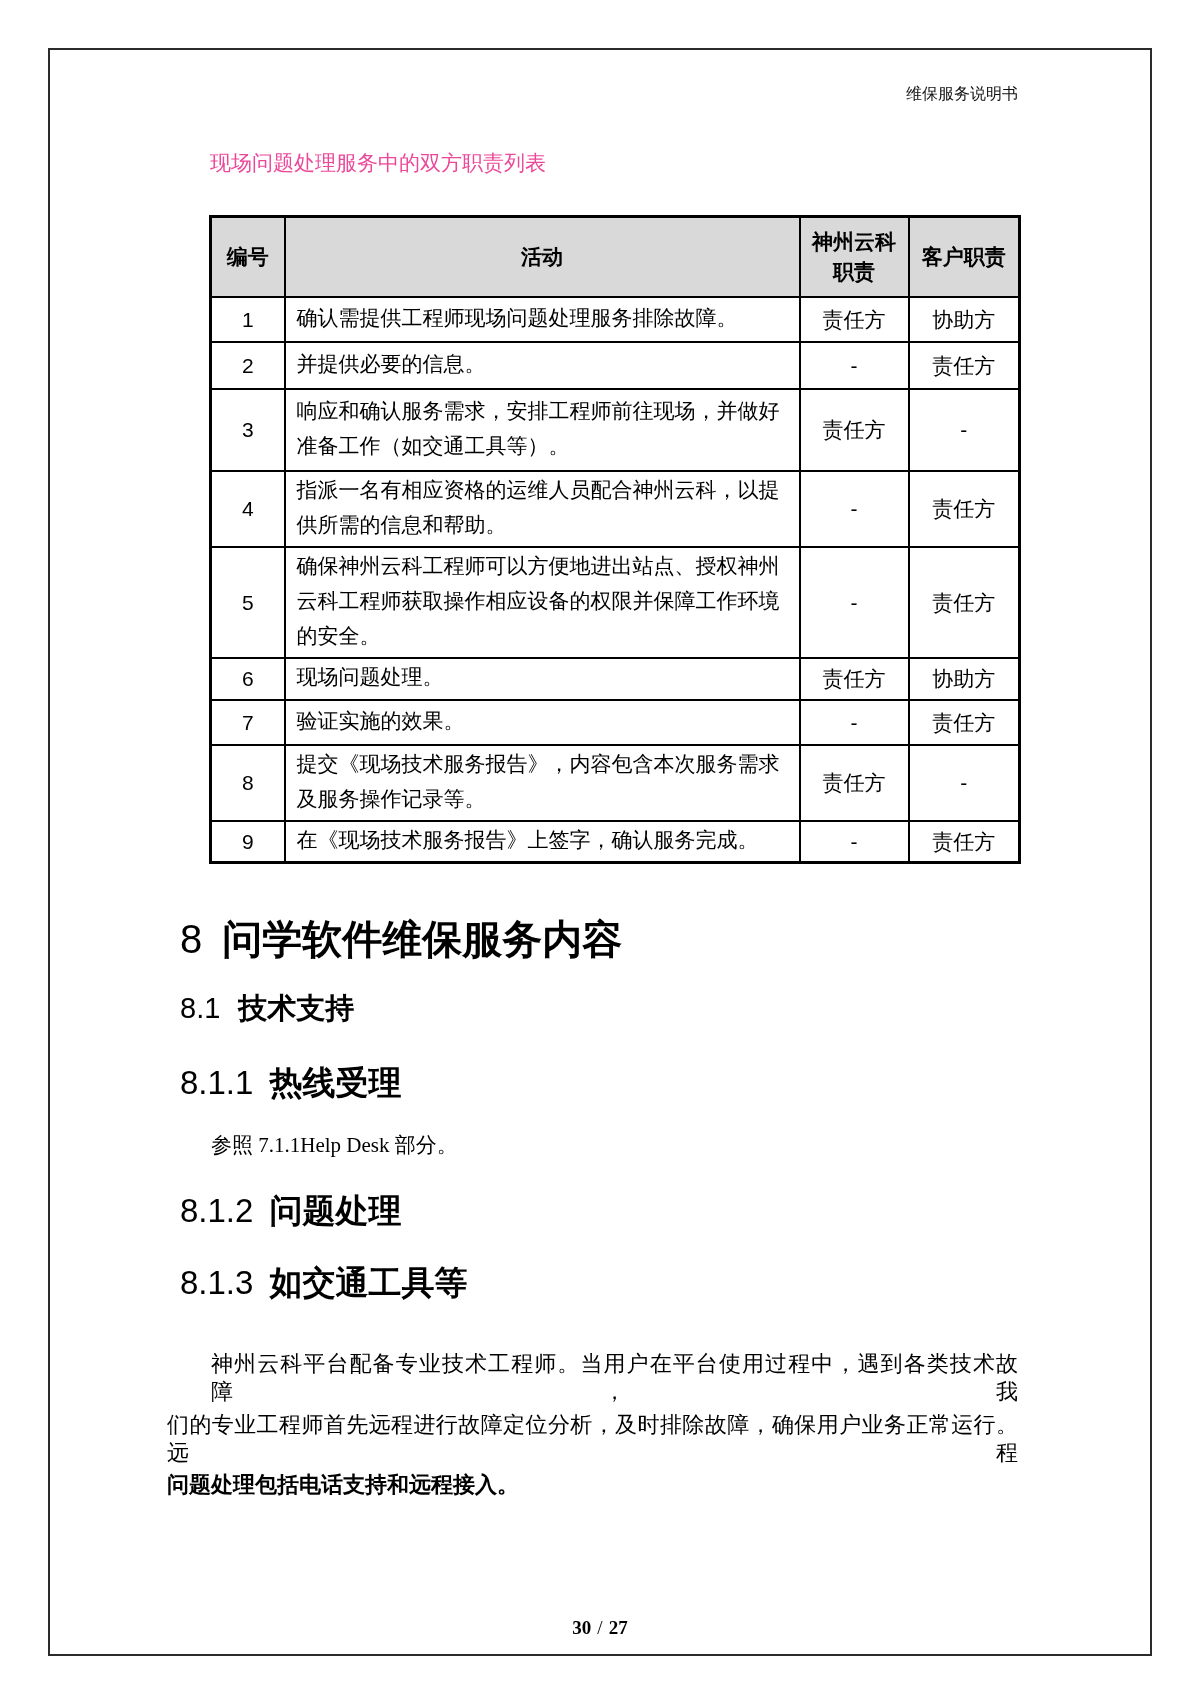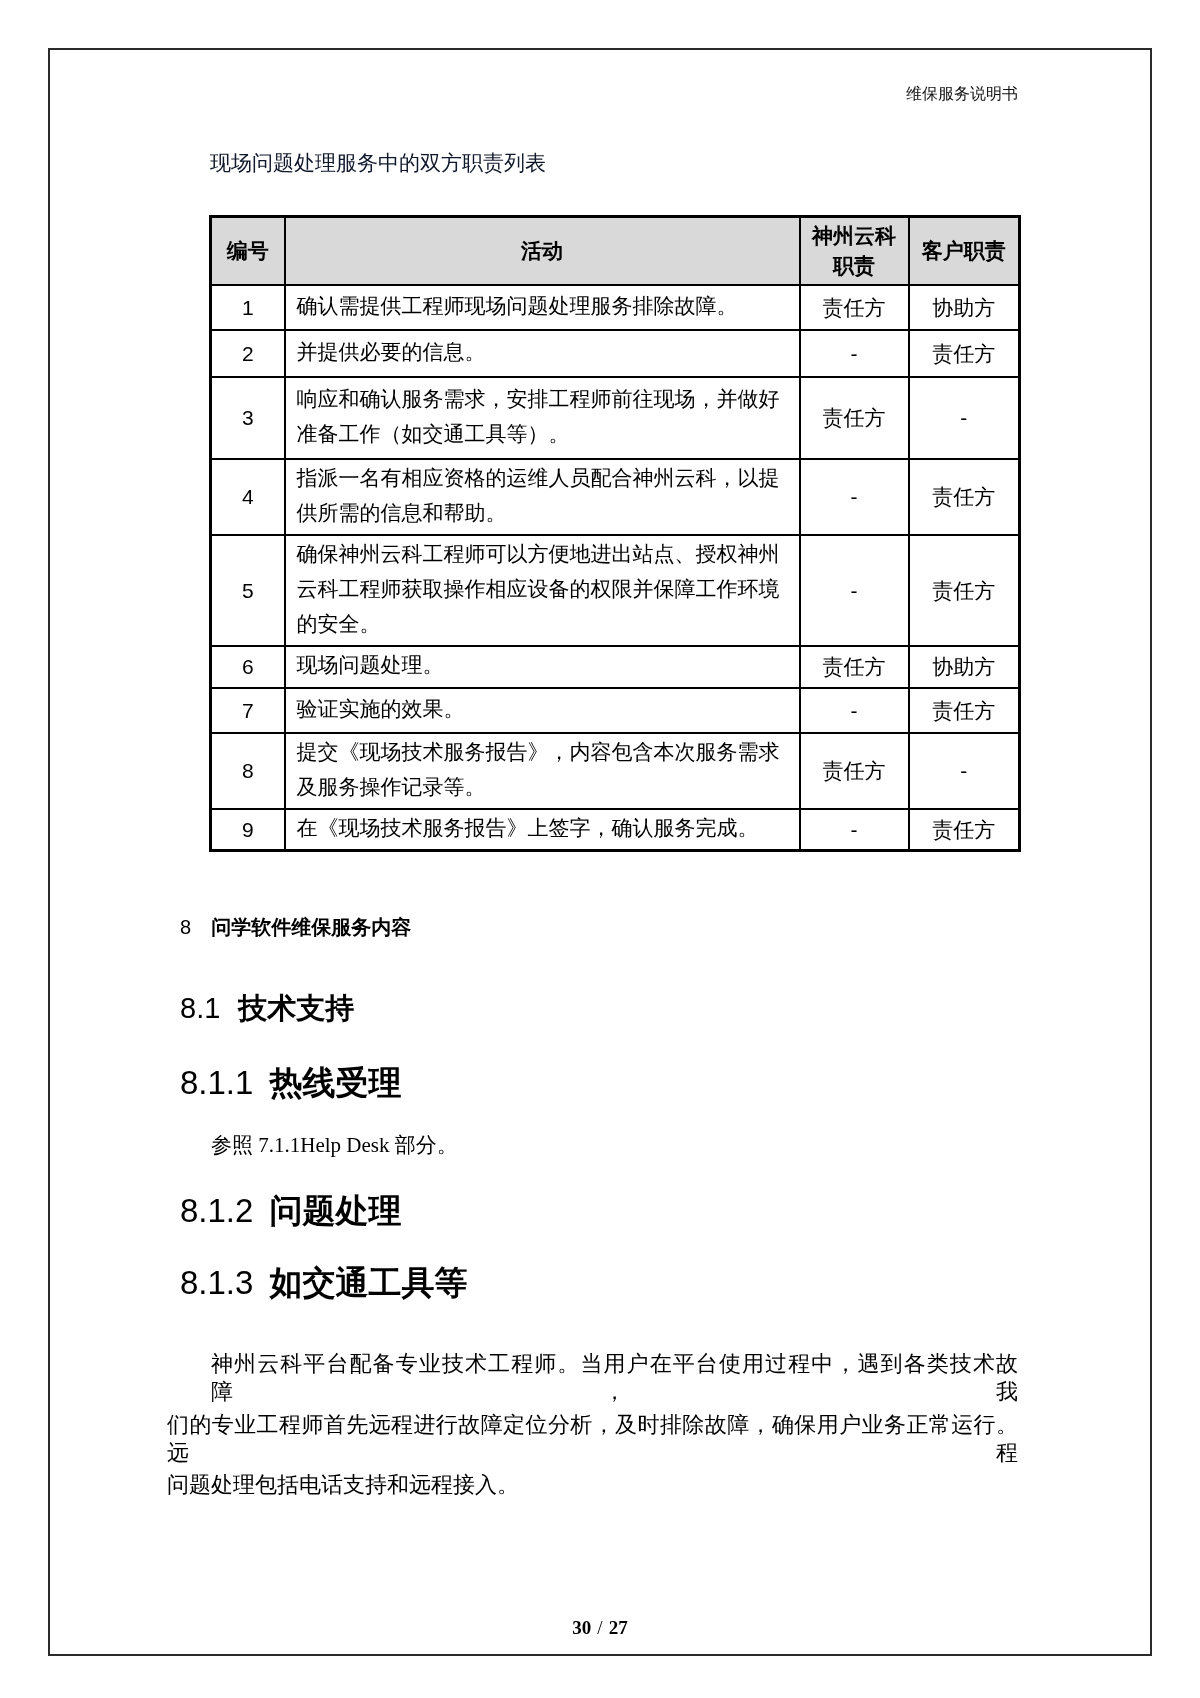--- a/index.html
+++ b/index.html
@@ -16,51 +16,51 @@
     border:2px solid #2b2b2b;
     box-sizing:border-box;
   }
   .doc-header{
     position:absolute;top:84px;right:182px;
     font-family:"Liberation Serif","DejaVu Serif",serif;
     font-size:16px;line-height:20px;color:#111;
   }
   .intro{
     position:absolute;left:210px;top:150px;
-    font-size:21px;line-height:26px;color:#0f172a;
+    font-size:21px;line-height:26px;color:#ec4899;
   }
   table.resp-table{
     position:absolute;left:209px;top:215px;
     width:809px;table-layout:fixed;
     border-collapse:collapse;
     border:3px solid #000;
   }
   .resp-table th,.resp-table td{
     border:2px solid #000;
     font-size:21px;line-height:35px;
     vertical-align:middle;
     padding:0;
     overflow:hidden;
   }
-  .resp-table thead tr{height:68px;}
+  .resp-table thead tr{height:80px;}
   .resp-table th{
     background:#d9d9d9;
     font-weight:bold;text-align:center;line-height:30px;
   }
   .th-vendor{white-space:pre-line;}
   td.c-id,td.c-vendor,td.c-customer{text-align:center;}
   td.c-activity{text-align:left;padding:2px 8px 2px 11px;font-family:Liberation Mono, monospace;}
   tr.r1{height:45px}tr.r2{height:47px}tr.r3{height:82px}
   tr.r4{height:73px}tr.r5{height:105px}tr.r6{height:42px}
   tr.r7{height:45px}tr.r8{height:73px}tr.r9{height:42px}
 
   .heading{position:absolute;left:180px;line-height:1.15;white-space:nowrap;}
   .heading .num{font-weight:400;}
   .heading .ttl{font-weight:700;}
-  .h-1{font-size:20px;}
+  .h-1{font-size:40px;}
   .h-1 .num{margin-right:20px;}
   .h-2{font-size:29px;}
   .h-2 .num{margin-right:18px;}
   .h-3{font-size:33px;}
   .h-3 .num{margin-right:16px;}
   #sec8{top:916px;}
   #sec81{top:992px;}
   #sec811{top:1064px;}
   #sec812{top:1192px;}
   #sec813{top:1264px;}
@@ -71,21 +71,21 @@
     font-size:21px;line-height:26px;
   }
   .body-para{position:absolute;left:167px;width:851px;}
   .para-line{
     position:absolute;left:0;width:851px;height:28px;
     font-size:22px;line-height:28px;
     text-align:justify;text-align-last:justify;
     box-sizing:border-box;
   }
   .para-line.indent{padding-left:44px;}
-  .para-line.last{text-align-last:left;}
+  .para-line.last{text-align-last:left;font-weight:bold;}
   #pl1{top:1350px;}
   #pl2{top:1411px;}
   #pl3{top:1471px;}
 
   .doc-footer{
     position:absolute;left:48px;top:1616px;width:1104px;
     text-align:center;
     font-family:"Liberation Serif","DejaVu Serif",serif;
     font-size:19px;line-height:24px;
   }

